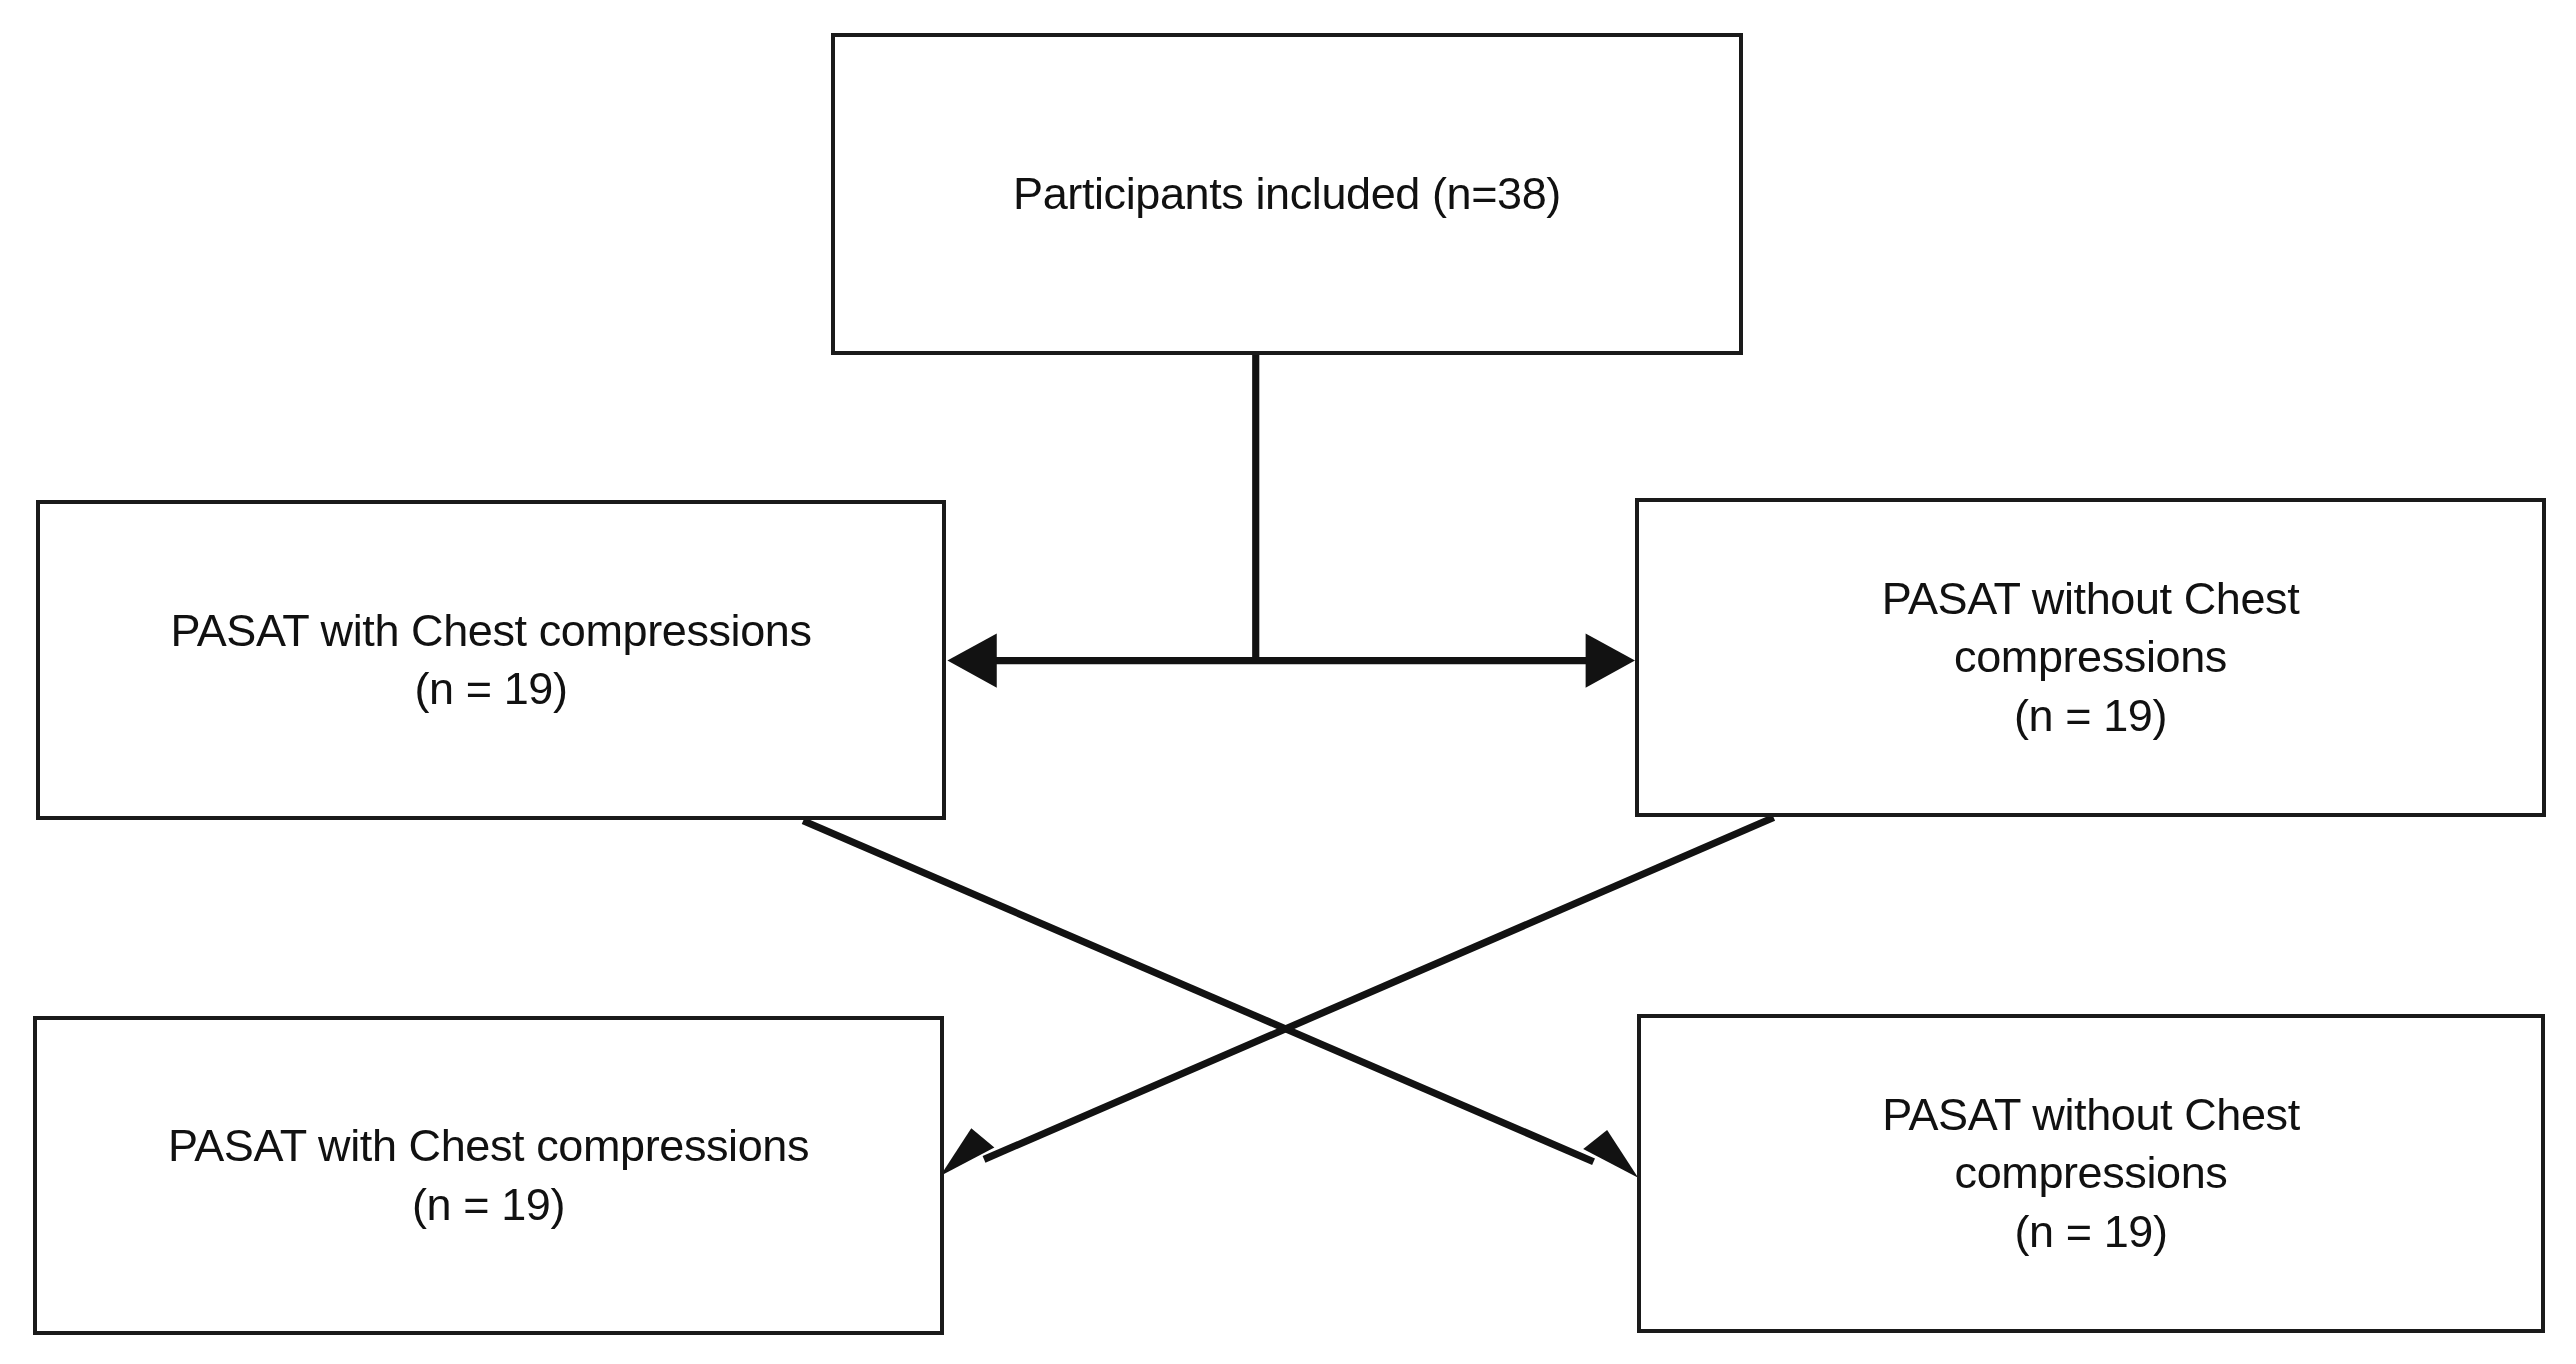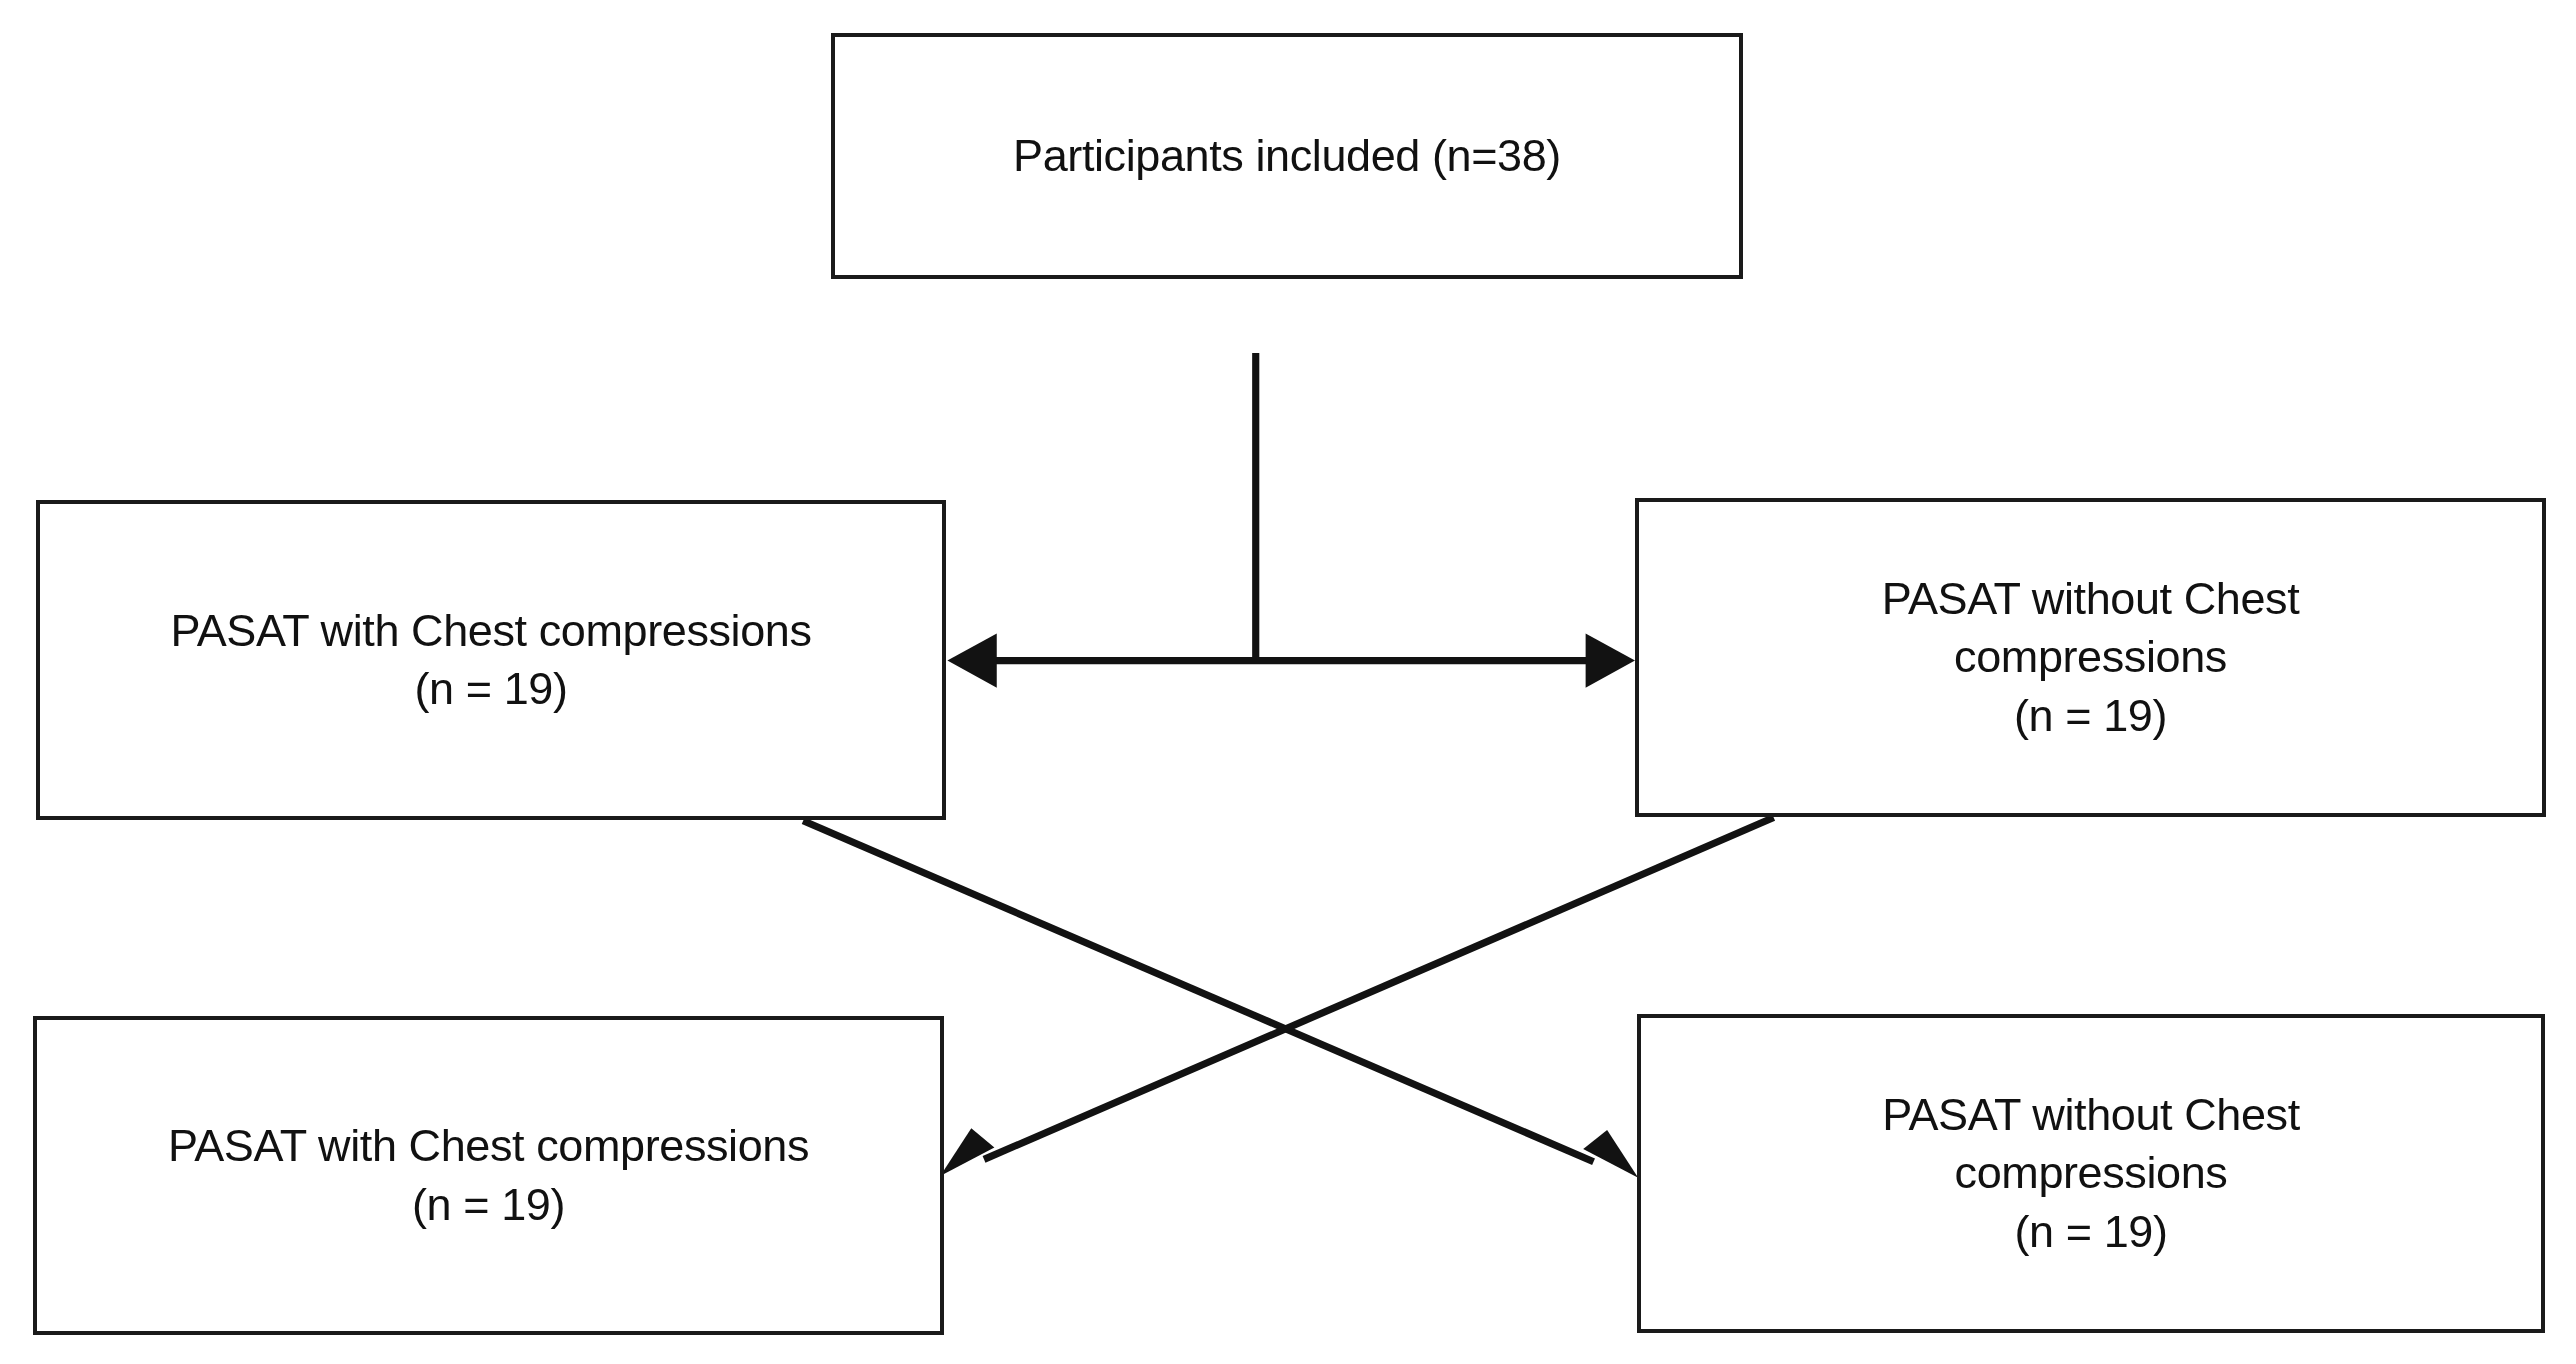--- a/index.html
+++ b/index.html
@@ -40,21 +40,21 @@
     text-align: center;
     color: #111111;
     font-size: 45px;
     line-height: 1.30;
     font-weight: 400;
     letter-spacing: -0.4px;
     padding: 0 21px;
     white-space: pre-line;
   }
   
-  #node-top        { left: 831px; top: 33px;   width: 912px; height: 246px; }
+  #node-top        { left: 831px; top: 33px;   width: 912px; height: 322px; }
   #node-mid-left   { left: 36px;   top: 500px;  width: 910px; height: 320px; }
   #node-mid-right  { left: 1635px; top: 498px;  width: 911px; height: 319px; }
   #node-bot-left   { left: 33px;   top: 1016px; width: 911px; height: 319px; }
   #node-bot-right  { left: 1637px; top: 1014px; width: 908px; height: 319px; }
 
   #node-top .node-label       { font-size: 45px; }
   #node-mid-left .node-label  { font-size: 45px; }
   #node-mid-right .node-label { font-size: 45px; }
   #node-bot-left .node-label  { font-size: 45px; }
   #node-bot-right .node-label { font-size: 45px; }

